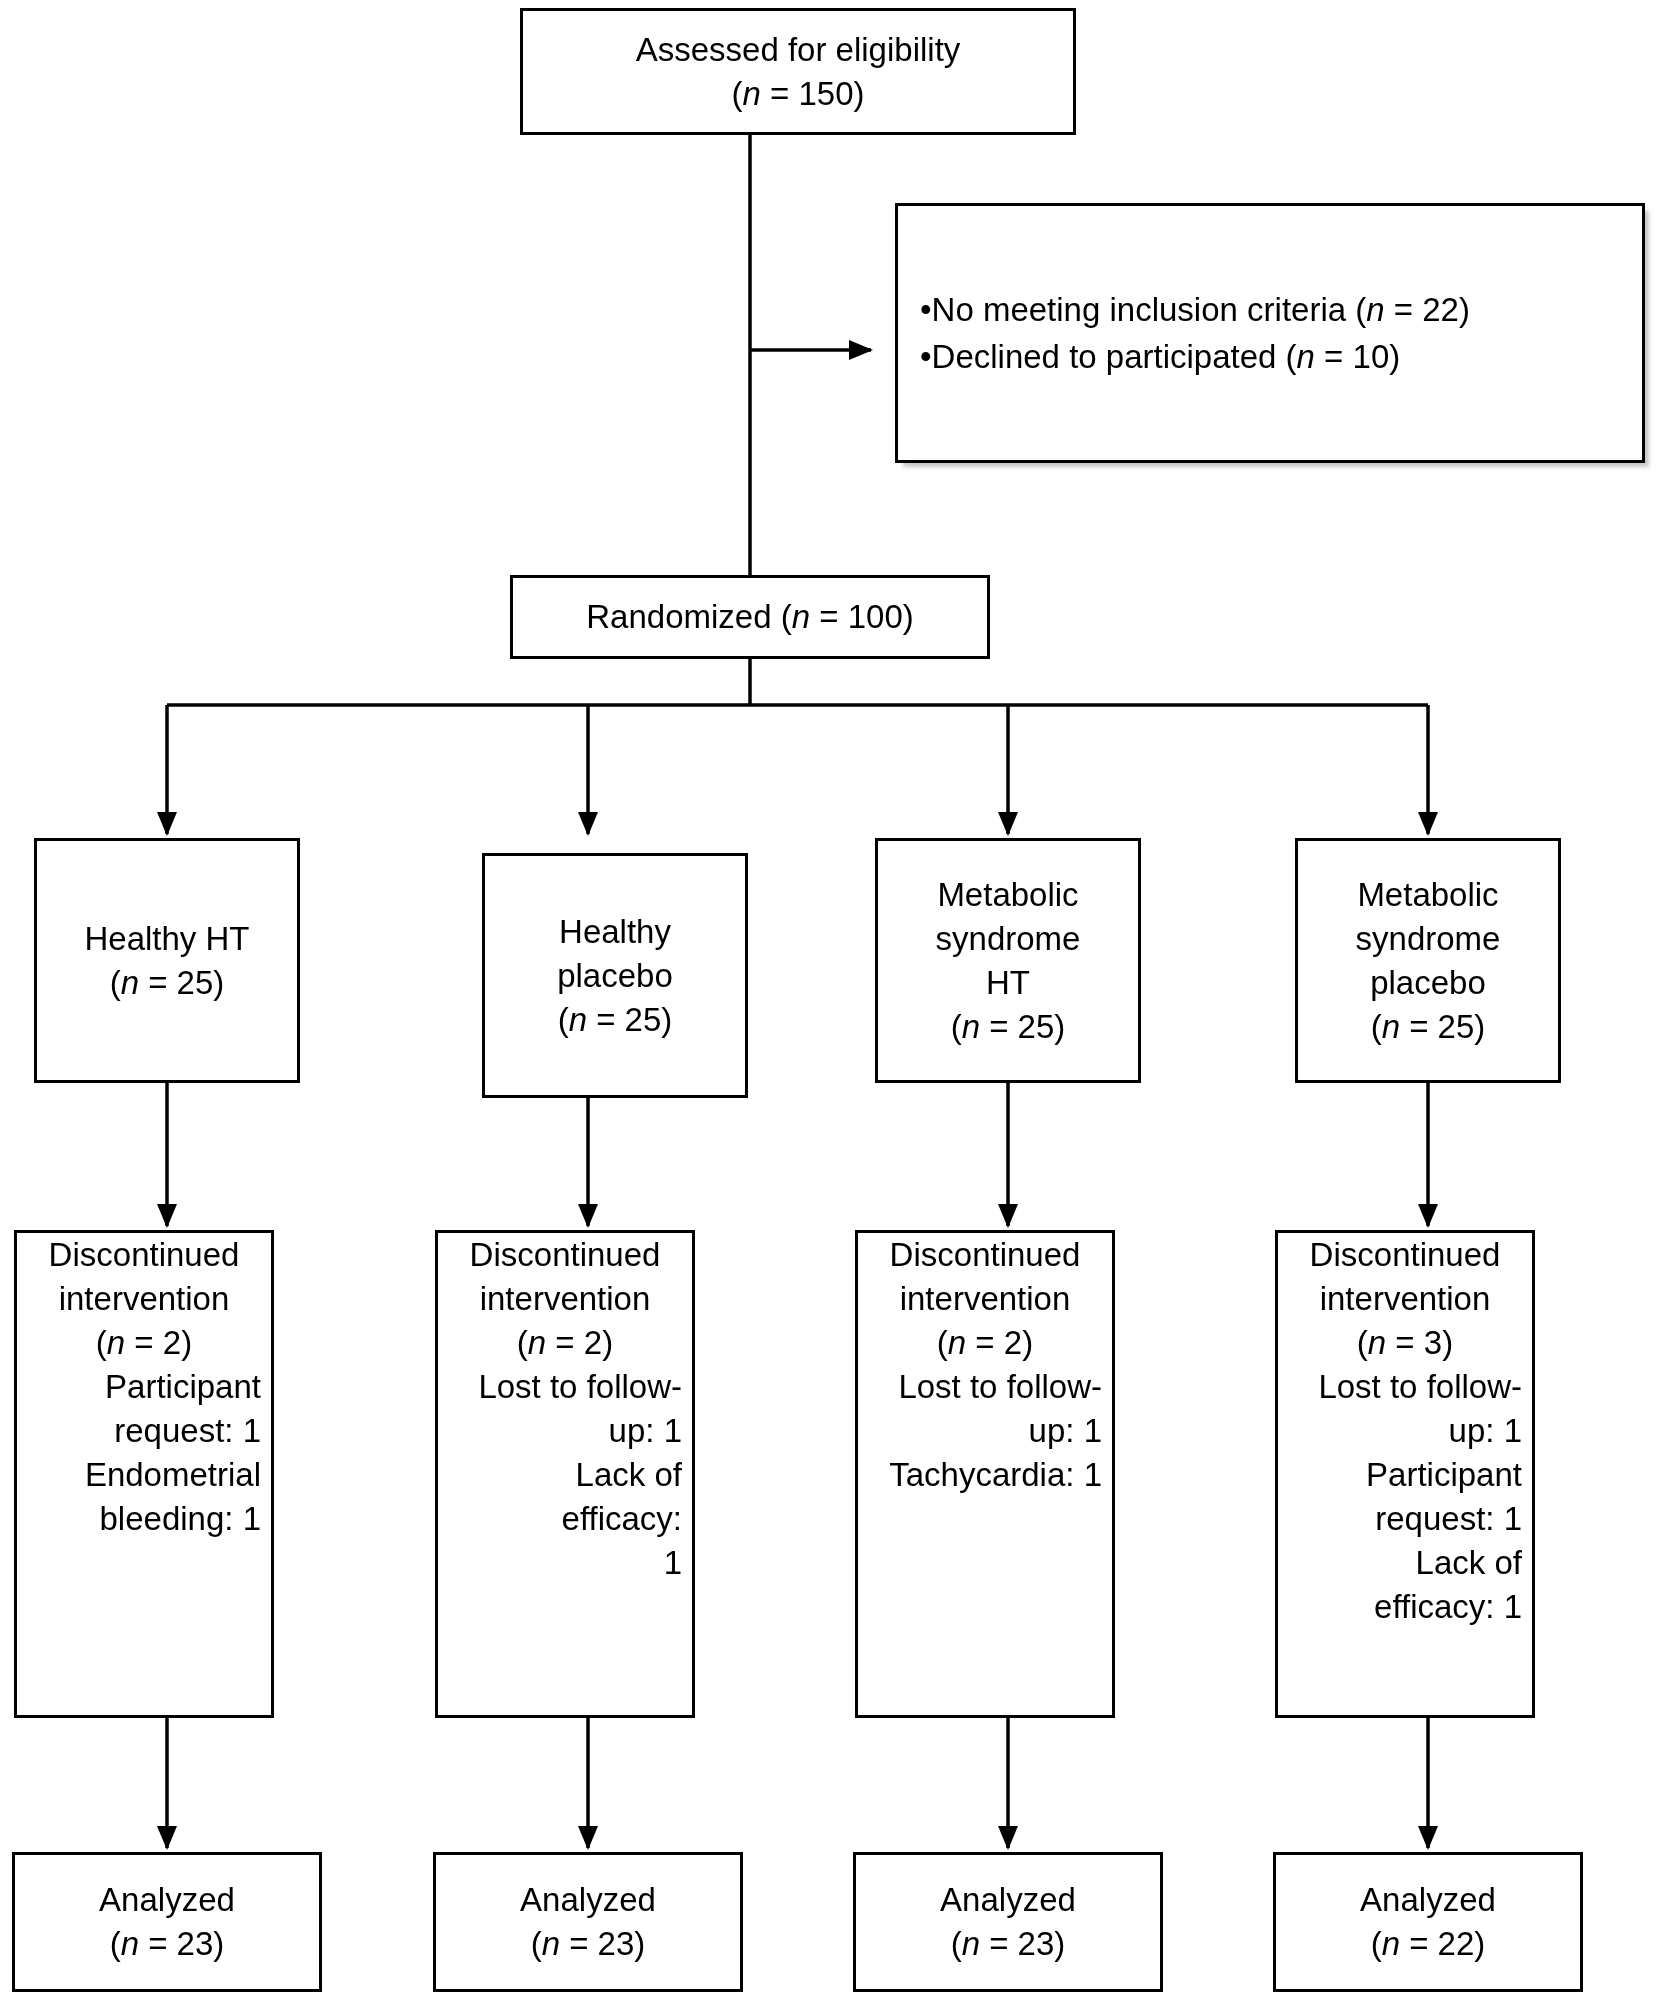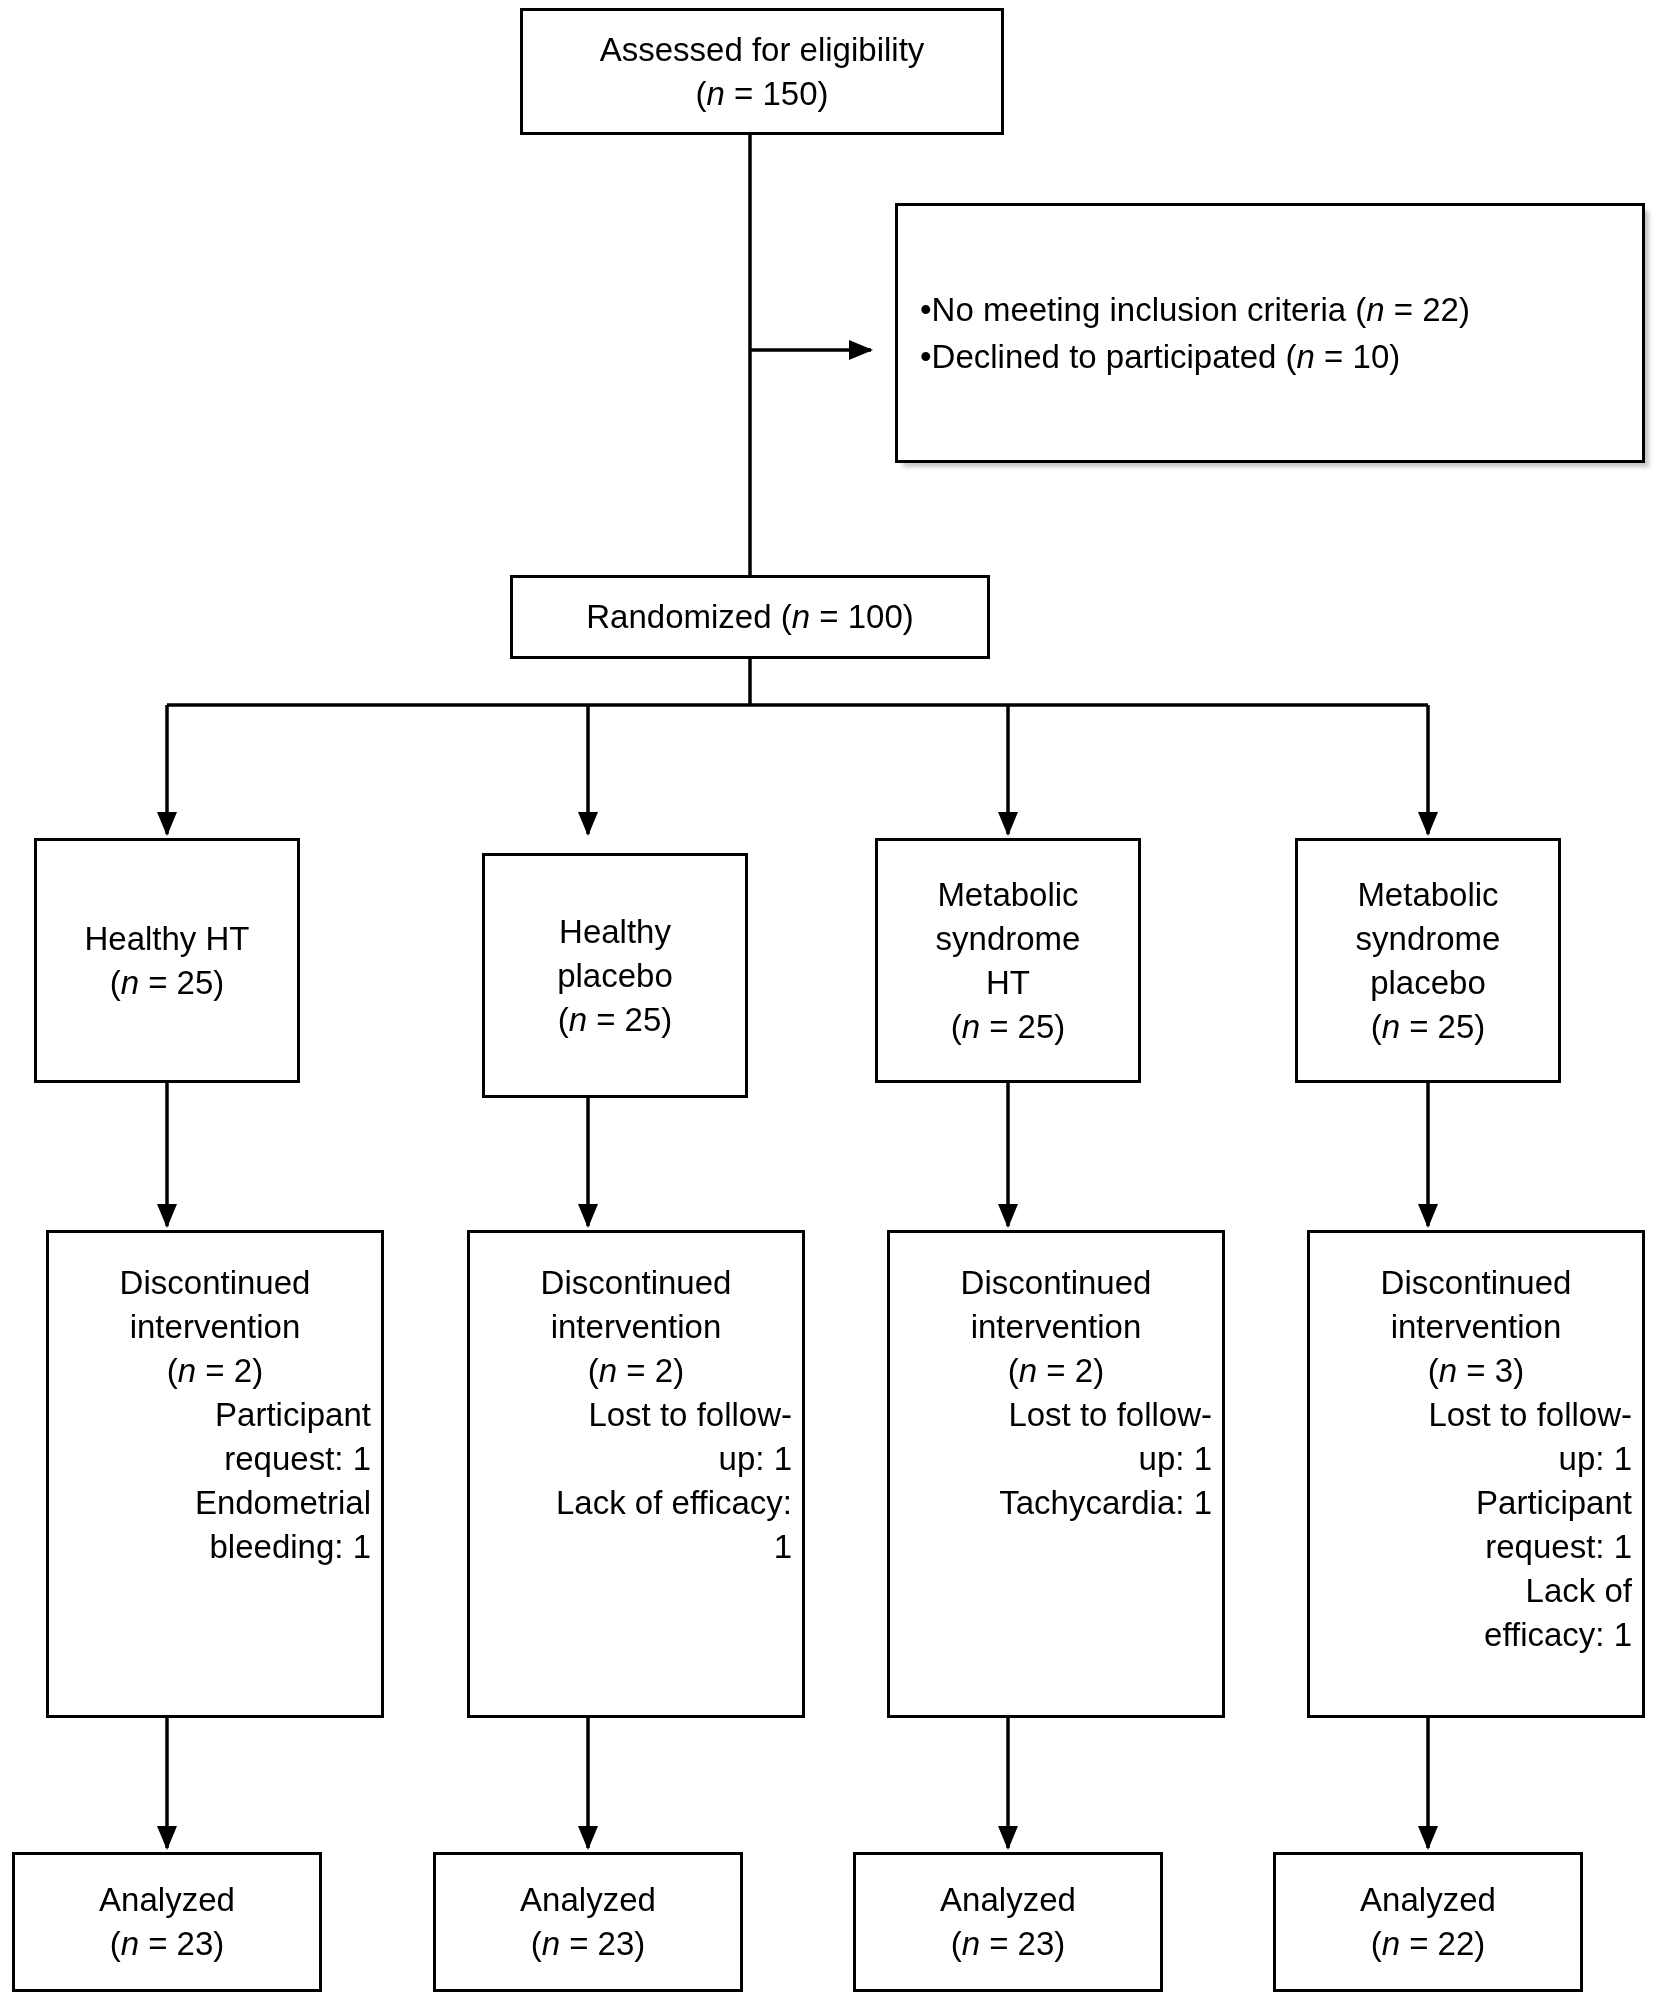--- a/index.html
+++ b/index.html
@@ -26,35 +26,35 @@
     background: #ffffff;
     font-size: 33px;
     line-height: 44px;
     display: flex;
     align-items: center;
     justify-content: center;
     text-align: center;
   }
   .box i, .ex-item i { font-style: italic; }
   
-  .assessed   { left: 520px; top: 8px;    width: 484px; height: 127px; }
+  .assessed   { left: 520px; top: 8px;    width: 556px; height: 127px; }
   .excluded   {
     left: 895px; top: 203px; width: 750px; height: 260px;
     flex-direction: column; align-items: stretch; justify-content: center;
     padding: 10px 18px 10px 22px; line-height: 47px;
     box-shadow: 6px 6px 4px -2px rgba(130,130,130,0.45);
   }
   .excluded .ex-title { text-align: center; }
   .excluded .ex-item  { text-align: left; }
   .randomized { left: 510px; top: 575px;  width: 480px; height: 84px; }
   
   .arm  { top: 838px;  width: 266px; height: 245px; }
   .disc {
-    top: 1230px; width: 338px; height: 488px;
-    align-items: flex-start; padding-top: 28px; margin-left: 32px;
+    top: 1230px; width: 260px; height: 488px;
+    align-items: flex-start; padding-top: 0;
   }
   .anal { top: 1852px; width: 310px; height: 140px; }
   .arm.c1  { left: 34px; }   .arm.c2  { left: 482px; margin-top: 15px; }
   .arm.c3  { left: 875px; }  .arm.c4  { left: 1295px; }
   .disc.c1 { left: 14px; }   .disc.c2 { left: 435px; }
   .disc.c3 { left: 855px; }  .disc.c4 { left: 1275px; }
   .anal.c1 { left: 12px; }   .anal.c2 { left: 433px; }
   .anal.c3 { left: 853px; }  .anal.c4 { left: 1273px; }
   .disc-inner { width: 100%; }
   .disc-title { text-align: center; }

